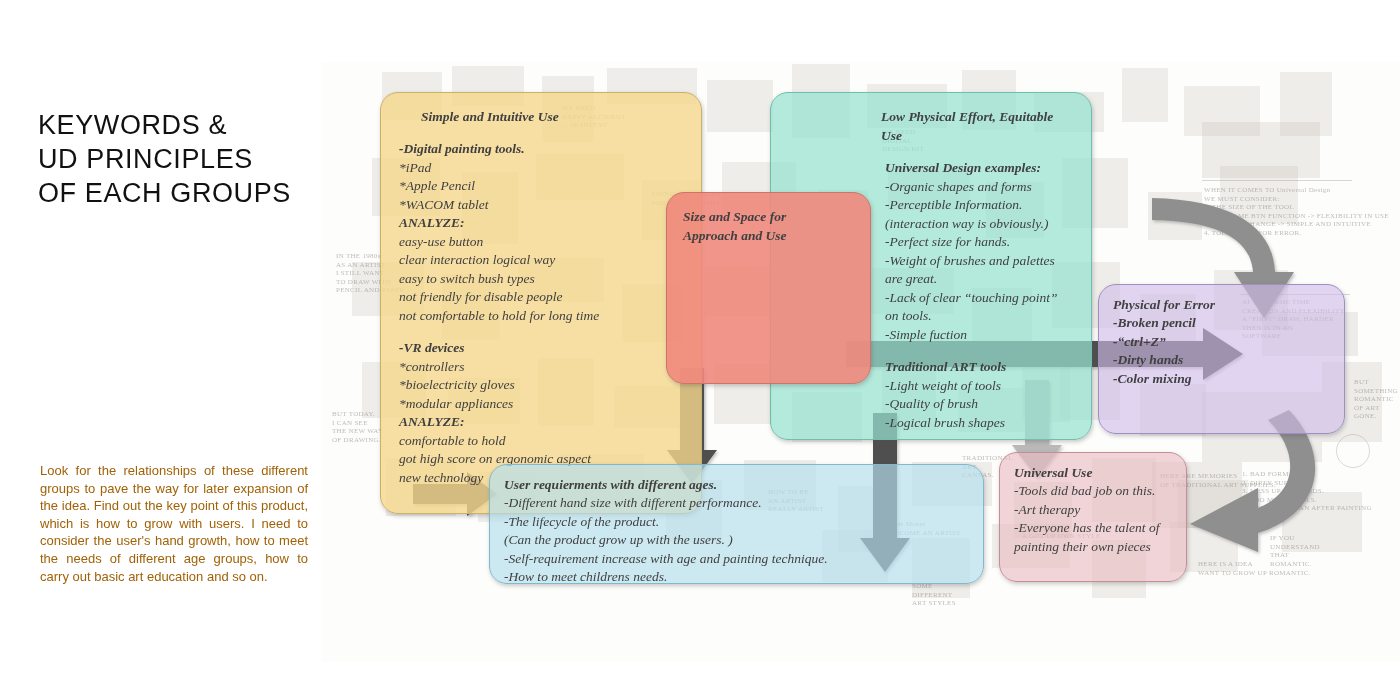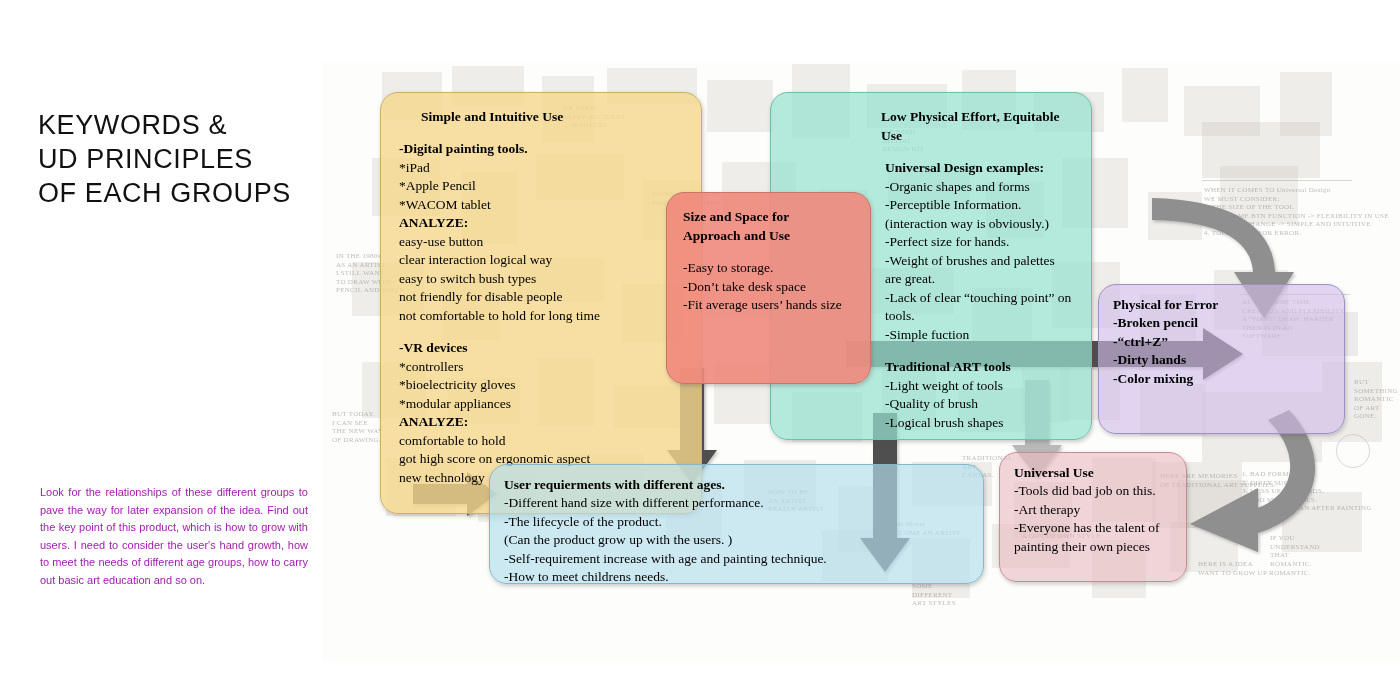--- a/index.html
+++ b/index.html
@@ -12,21 +12,21 @@
   
   #left-col{position:absolute;left:38px;top:108px;width:290px;}
   #page-title{
     font-family:"Liberation Sans", sans-serif;
     font-size:27px;line-height:34px;font-weight:400;letter-spacing:0.6px;
     color:#111;white-space:pre-line;
   }
   #intro-para{
     position:absolute;left:40px;top:462px;width:268px;
     font-family:"Liberation Sans", sans-serif;
-    font-size:11px;line-height:17.6px;color:#a21caf;text-align:justify;margin-top:22px;
+    font-size:13px;line-height:17.6px;color:#a16207;text-align:justify;
   }
 
   
   #collage{
     position:absolute;left:322px;top:62px;width:1078px;height:600px;
     overflow:hidden;background:#fdfdfc;
   }
   .ph{position:absolute;background:#cfc9c0;opacity:.30;}
   .phl{position:absolute;background:#b9b2a8;opacity:.22;}
   .scrib{
@@ -37,22 +37,23 @@
   .thinline{position:absolute;background:#aca69c;opacity:.45;height:1px;}
   .circ{position:absolute;border:1px solid #a8a29a;border-radius:50%;opacity:.4;}
 
   
   svg.arrowlayer{position:absolute;left:0;top:0;width:1400px;height:700px;pointer-events:none;}
 
   
   .box{
     position:absolute;border-radius:18px;
     font-family:"Liberation Serif", serif;
-    color:#000000;box-sizing:border-box;
+    color:#404040;box-sizing:border-box;
     box-shadow:1px 2px 4px rgba(80,80,80,.30);
+    font-style:italic;
   }
   .box .bt{font-weight:bold;font-size:13.5px;line-height:19px;margin:0 0 14px 0;white-space:pre-line;}
   .box .bl{font-size:13.5px;line-height:18.5px;white-space:pre-line;margin:0;}
   .box .bh{font-weight:bold;font-size:13.5px;line-height:18.5px;margin:0;white-space:pre-line;}
   .gap{height:14px;}
 
   #box-yellow{left:380px;top:92px;width:322px;height:422px;
     background:rgba(245,215,140,.80);border:1px solid #cbb06a;padding:14px 18px;}
   #box-yellow .bt{margin-left:22px;}
 
@@ -294,23 +295,20 @@
       <div class="bh">Traditional ART tools</div>
       <div class="bl">-Light weight of tools
 -Quality of brush
 -Logical brush shapes</div>
     </div>
   </div>
 
   <div class="box" id="box-red">
     <div class="bt">Size and Space for
 Approach and Use</div>
-    <div class="bl">-Easy to storage.
--Don’t take desk space
--Fit average users’ hands size</div>
   </div>
 
   <div class="box" id="box-purple">
     <div class="bt" style="margin-bottom:0">Physical for Error</div>
     <div class="bh">-Broken pencil
 -“ctrl+Z”
 -Dirty hands
 -Color mixing</div>
   </div>
 

